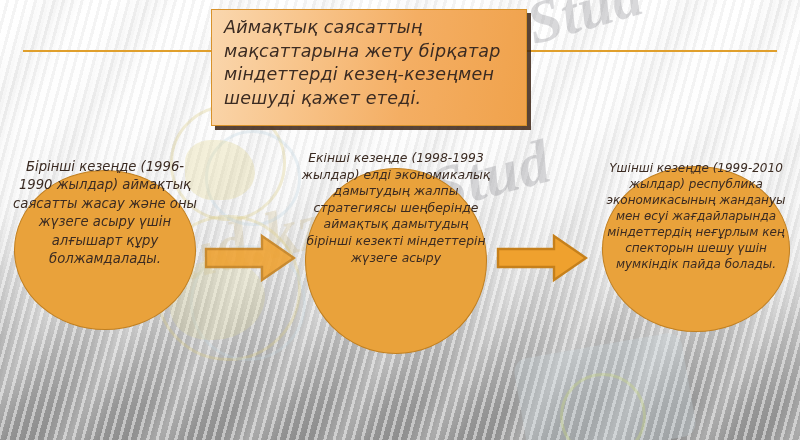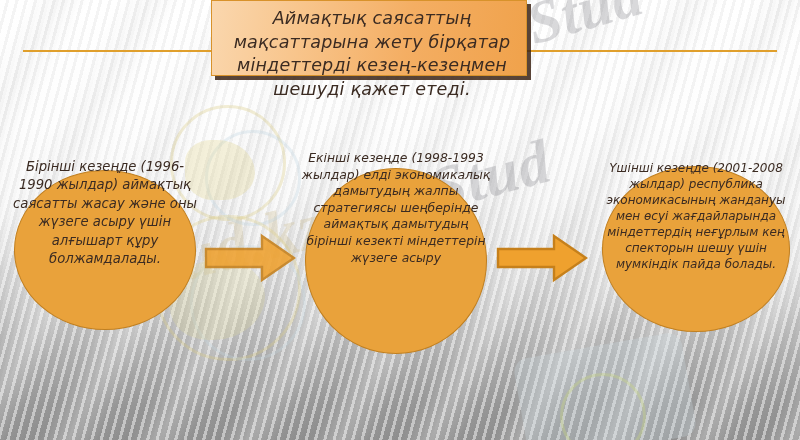--- a/index.html
+++ b/index.html
@@ -105,32 +105,31 @@
     top: 50px;
     width: 754px;
     height: 2px;
     background: #E09F2C;
   }
 
   
   .title-box {
     position: absolute;
     left: 211px;
-    top: 0;
+    top: 9px;
     width: 316px;
-    height: 76px;
+    height: 117px;
     background: linear-gradient(100deg,
         #FAD7AE 0%,
         #F8C58C 28%,
         #F4AE63 62%,
         #F0A24B 100%);
     border: 1px solid #D8922B;
     box-sizing: border-box;
     box-shadow: 4px 4px 0 0 rgba(60,35,20,0.85);
-    text-align: center;
   }
   .title-text {
     position: absolute;
     left: 12px;
     top: 6px;
     width: 296px;
     font-family: "DejaVu Sans", sans-serif;
     font-style: italic;
     font-size: 17.5px;
     line-height: 23.5px;
@@ -215,21 +214,21 @@
   <div class="title-box">
     <div class="title-text">Аймақтық саясаттың мақсаттарына жету бірқатар міндеттерді кезең-кезеңмен шешуді қажет етеді.</div>
   </div>
 
   <div class="oval" id="oval1"></div>
   <div class="oval" id="oval2"></div>
   <div class="oval" id="oval3"></div>
 
   <div class="oval-text" id="oval1-text">Бірінші кезеңде (1996-1990 жылдар) аймақтық саясатты жасау және оны жүзеге асыру үшін алғышарт құру болжамдалады.</div>
   <div class="oval-text" id="oval2-text">Екінші кезеңде (1998-1993 жылдар) елді экономикалық дамытудың жалпы стратегиясы шеңберінде аймақтық дамытудың бірінші кезекті міндеттерін жүзеге асыру</div>
-  <div class="oval-text" id="oval3-text">Үшінші кезеңде (2001-2008 жылдар) республика экономикасының жандануы мен өсуі жағдайларында міндеттердің неғұрлым кең спекторын шешу үшін мумкіндік пайда болады.</div>
+  <div class="oval-text" id="oval3-text">Үшінші кезеңде (1999-2010 жылдар) республика экономикасының жандануы мен өсуі жағдайларында міндеттердің неғұрлым кең спекторын шешу үшін мумкіндік пайда болады.</div>
 
   <div class="arrow" id="arrow1">
     <svg viewBox="0 0 92 52" preserveAspectRatio="none">
       <polygon points="2,17 58,17 58,4 90,26 58,48 58,35 2,35" fill="#EFA12E" stroke="#C6801B" stroke-width="2.4" opacity="0.88"></polygon>
     </svg>
   </div>
 
   <div class="arrow" id="arrow2">
     <svg viewBox="0 0 92 52" preserveAspectRatio="none">
       <polygon points="2,17 58,17 58,4 90,26 58,48 58,35 2,35" fill="#EFA12E" stroke="#C6801B" stroke-width="2.4"></polygon>

